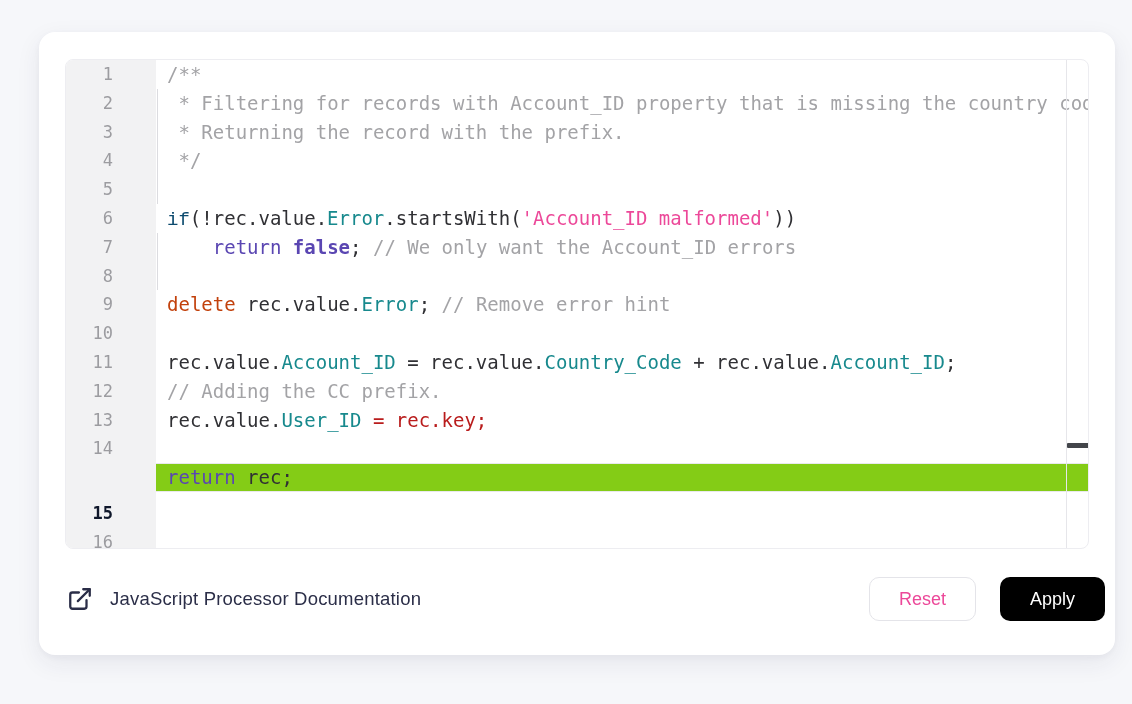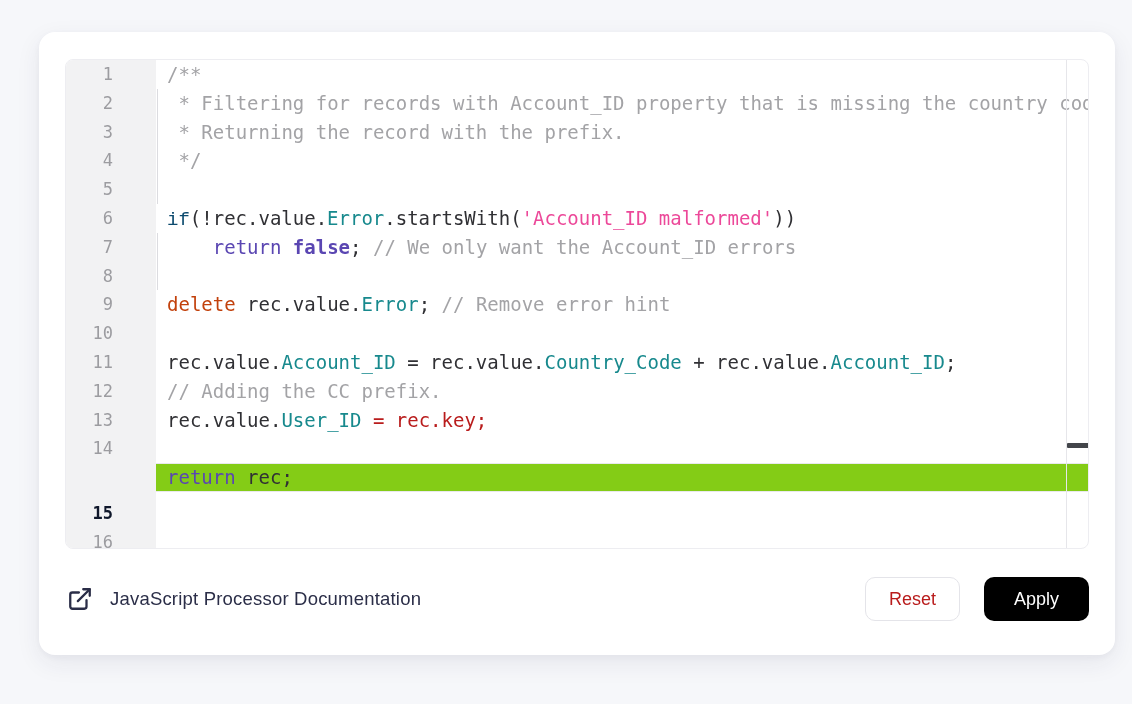--- a/index.html
+++ b/index.html
@@ -43,37 +43,37 @@
     background:#84cc16;
     box-shadow:inset 0 1px 0 #e9e9ed, inset 0 -1px 0 #e9e9ed;
   }
   .ruler{
     position:absolute;left:1000px;top:0;bottom:0;width:1px;background:#e6e6ea;
   }
   .thumb{
     position:absolute;left:1001px;top:383px;width:22px;height:5px;background:#43454a;border-radius:1px;
   }
   .footer{
-    position:absolute;left:28px;right:26px;top:537px;height:60px;
+    position:absolute;left:28px;right:10px;top:537px;height:60px;
     display:flex;align-items:center;justify-content:space-between;
   }
   .doc-link{
     display:flex;align-items:center;gap:17px;cursor:pointer;
   }
   .doc-link span{
     font-size:18.5px;color:#2b2e48;font-weight:500;letter-spacing:0.2px;
   }
   .btns{display:flex;align-items:center;gap:24px;}
   .btn{
     height:44px;border-radius:10px;font-size:18px;font-weight:500;
     display:flex;align-items:center;justify-content:center;
     font-family:"Liberation Sans", sans-serif;cursor:pointer;box-sizing:border-box;
   }
   .btn-reset{
-    width:95px;background:#ffffff;border:1px solid #e4e4e9;color:#b91c1c;
+    width:107px;background:#ffffff;border:1px solid #e4e4e9;color:#ec4899;
   }
   .btn-apply{
     width:105px;background:#7729e8;border:none;color:#ffffff;
   }
 </style>
 </head>
 <body style="background: rgb(246, 247, 250);">
 
 <div class="card">
 

